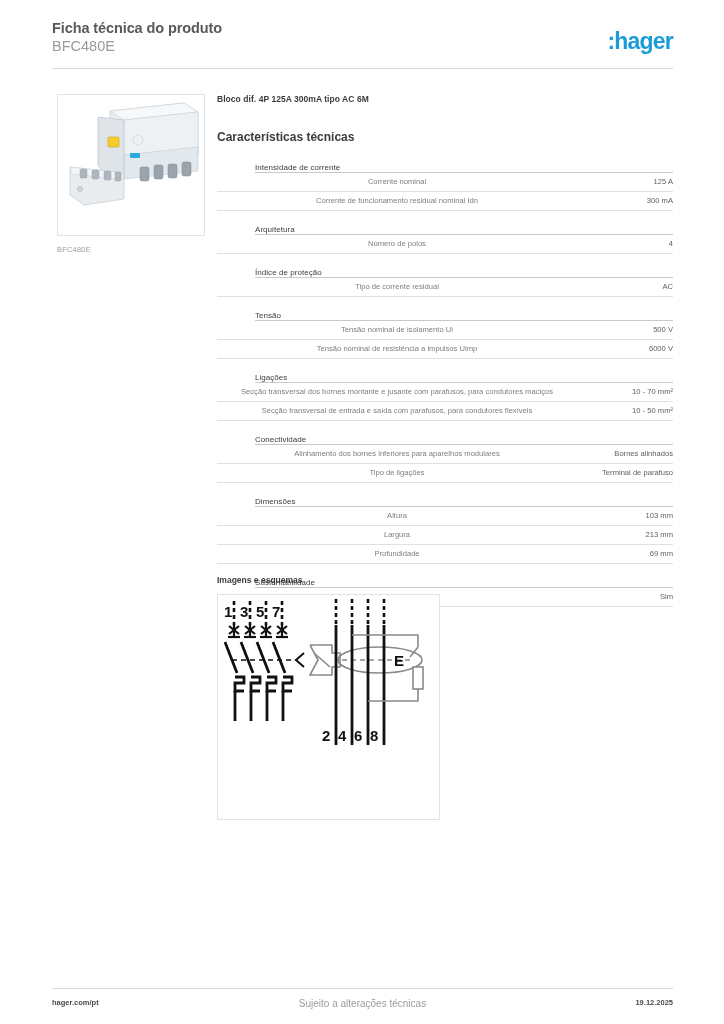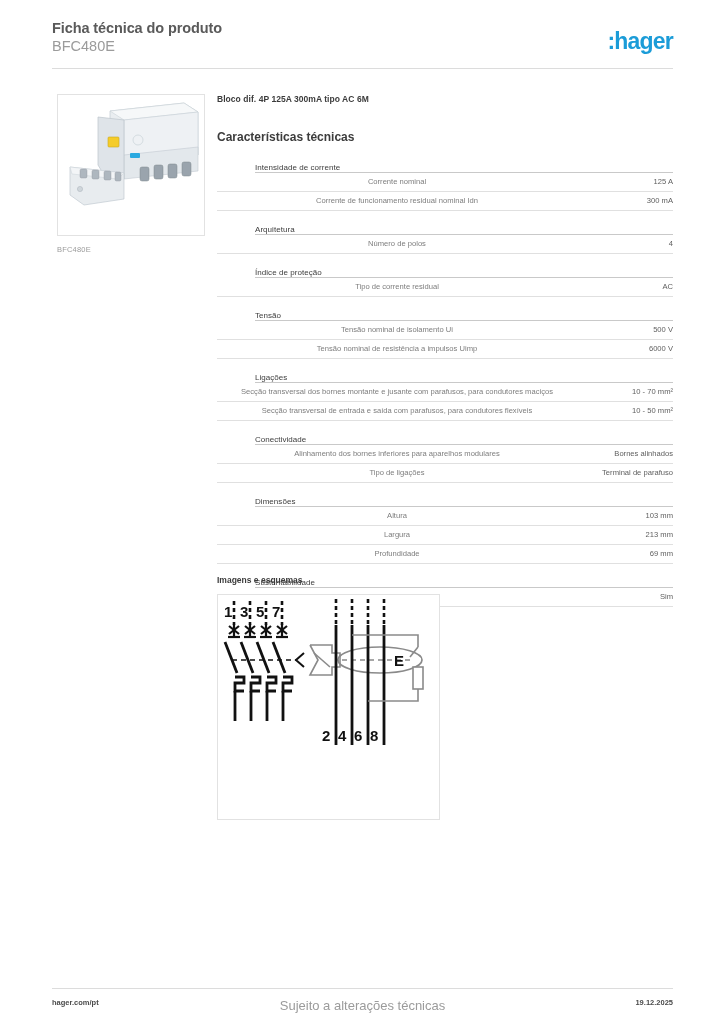--- a/index.html
+++ b/index.html
@@ -182,21 +182,21 @@
     width: 621px;
     height: 14px;
   }
   .footer-left {
     position: absolute; left: 0; top: 0;
     font-size: 7.5px; font-weight: bold; color: #4a4a4a;
   }
   .footer-center {
     position: absolute; left: 0; right: 0; top: 0;
     text-align: center;
-    font-size: 13px; color: #9b9b9b;
+    font-size: 10px; color: #9b9b9b;
   }
   .footer-right {
     position: absolute; right: 0; top: 0;
     font-size: 7.5px; font-weight: bold; color: #4a4a4a;
   }
 </style>
 </head>
 <body>
 
 <div class="page">

